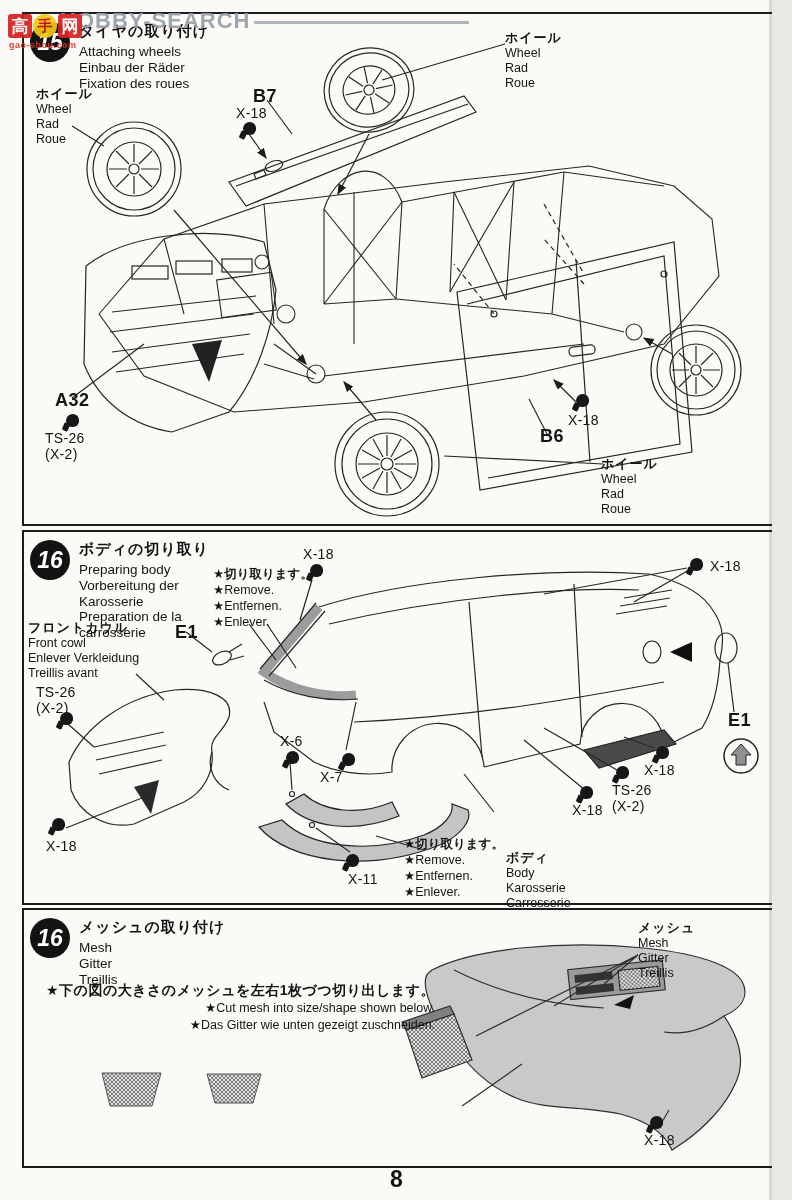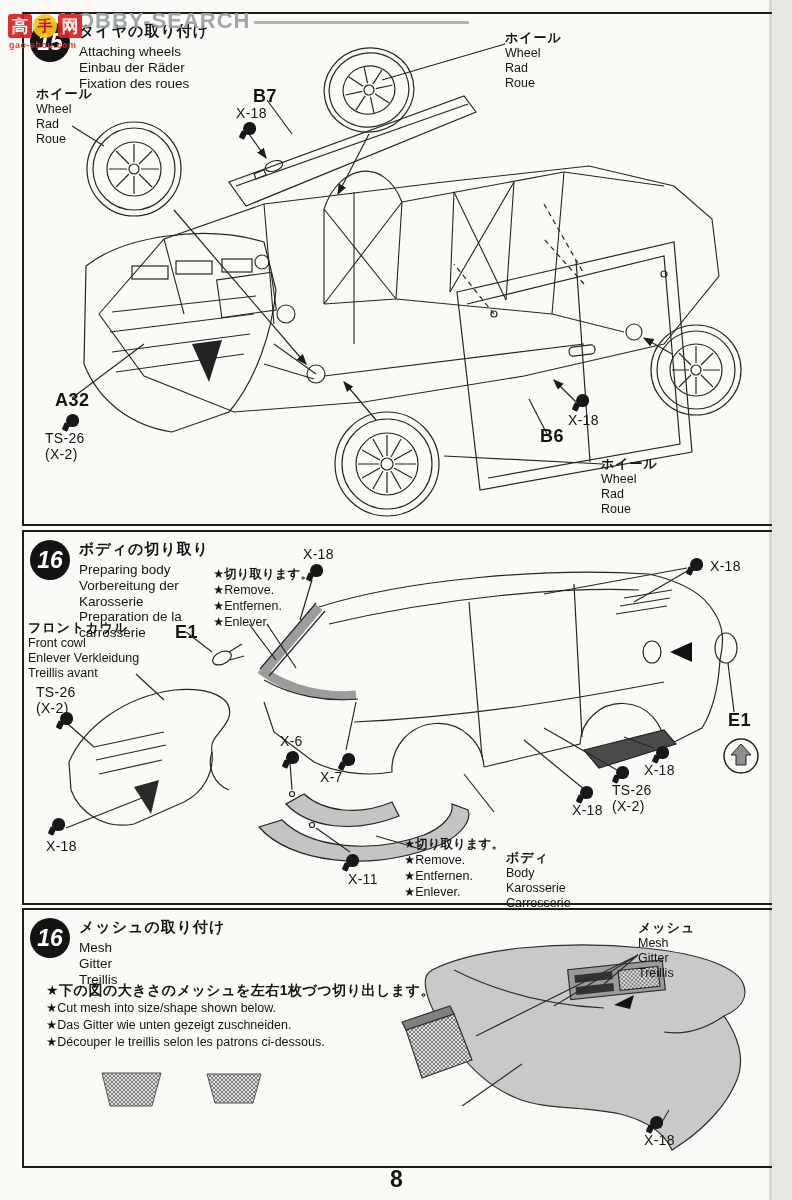--- a/index.html
+++ b/index.html
@@ -22,21 +22,21 @@
 
   .lbl{position:absolute;font-size:12.5px;line-height:1.2;}
   .lbl .ja{font-size:13px;font-weight:600;letter-spacing:1px;}
   .code{position:absolute;font-size:18px;font-weight:bold;letter-spacing:.5px;}
   .pinlbl{position:absolute;font-size:14px;letter-spacing:.3px;}
   .note{position:absolute;font-size:12.5px;line-height:1.28;}
   .note .ja{font-weight:600;}
   .arrnote{position:absolute;font-size:11.5px;line-height:1.32;width:99px;}
   .cutnote{position:absolute;}
   .cutnote .ja{font-size:14px;font-weight:bold;letter-spacing:.5px;}
-  .cutnote .ln{font-size:12.5px;line-height:1.35;}
+  .cutnote .ln{font-size:12.5px;line-height:1.35;text-align:right;}
 
   .pin{position:absolute;width:13px;height:13px;background:#171717;border-radius:55% 50% 48% 52%;}
   .pin::after{content:"";position:absolute;left:-3px;top:9px;width:6px;height:8px;background:#171717;
               transform:rotate(24deg);border-radius:1.5px;}
 
   .pagenum{position:absolute;font-size:23px;font-weight:bold;}
 
   .wm{position:absolute;left:4px;top:2px;z-index:30;opacity:.92;}
   .wm-brand{position:absolute;left:56px;top:6px;font-size:22px;font-weight:bold;color:#98a0a8;letter-spacing:1px;}
   .wm-line{position:absolute;left:250px;top:19px;width:215px;height:3px;background:#a8aeb4;}
@@ -399,21 +399,20 @@
       <div class="sub">Mesh</div>
       <div class="sub">Gitter</div>
       <div class="sub">Treillis</div>
     </div>
   </div>
 
   <div class="cutnote" style="left:46px;top:982px;">
     <div class="ja">★下の図の大きさのメッシュを左右1枚づつ切り出します。</div>
     <div class="ln">★Cut mesh into size/shape shown below.</div>
     <div class="ln">★Das Gitter wie unten gezeigt zuschneiden.</div>
-    <div class="ln">★Découper le treillis selon les patrons ci-dessous.</div>
   </div>
 
   <div class="lbl" style="left:638px;top:920px;">
     <div class="ja">メッシュ</div>
     <div>Mesh</div>
     <div>Gitter</div>
     <div>Treillis</div>
   </div>
 
 

